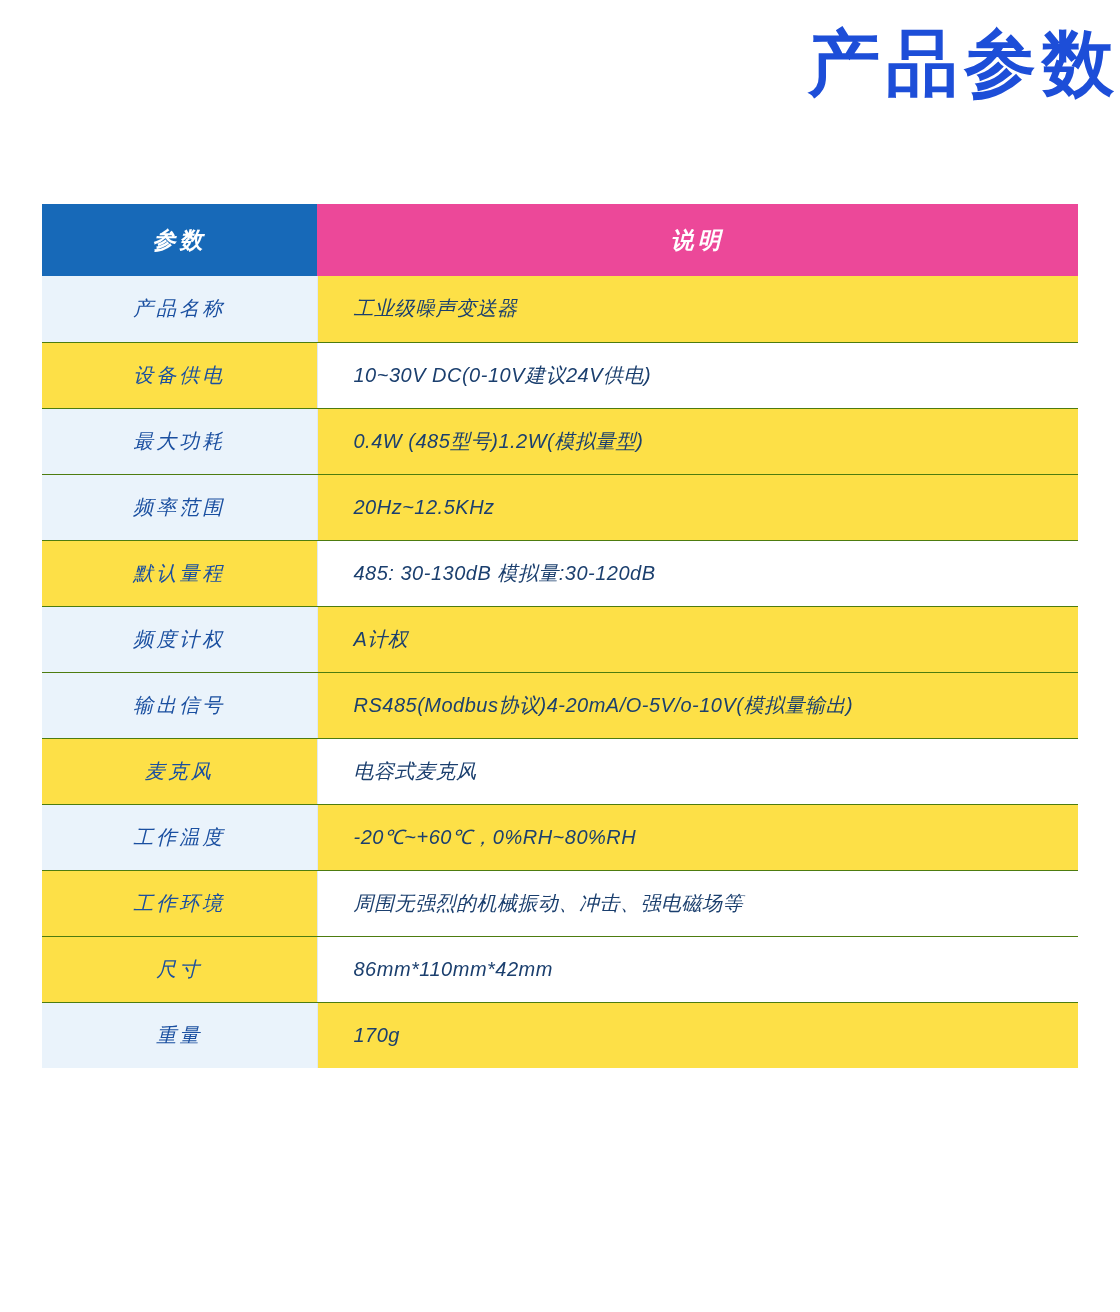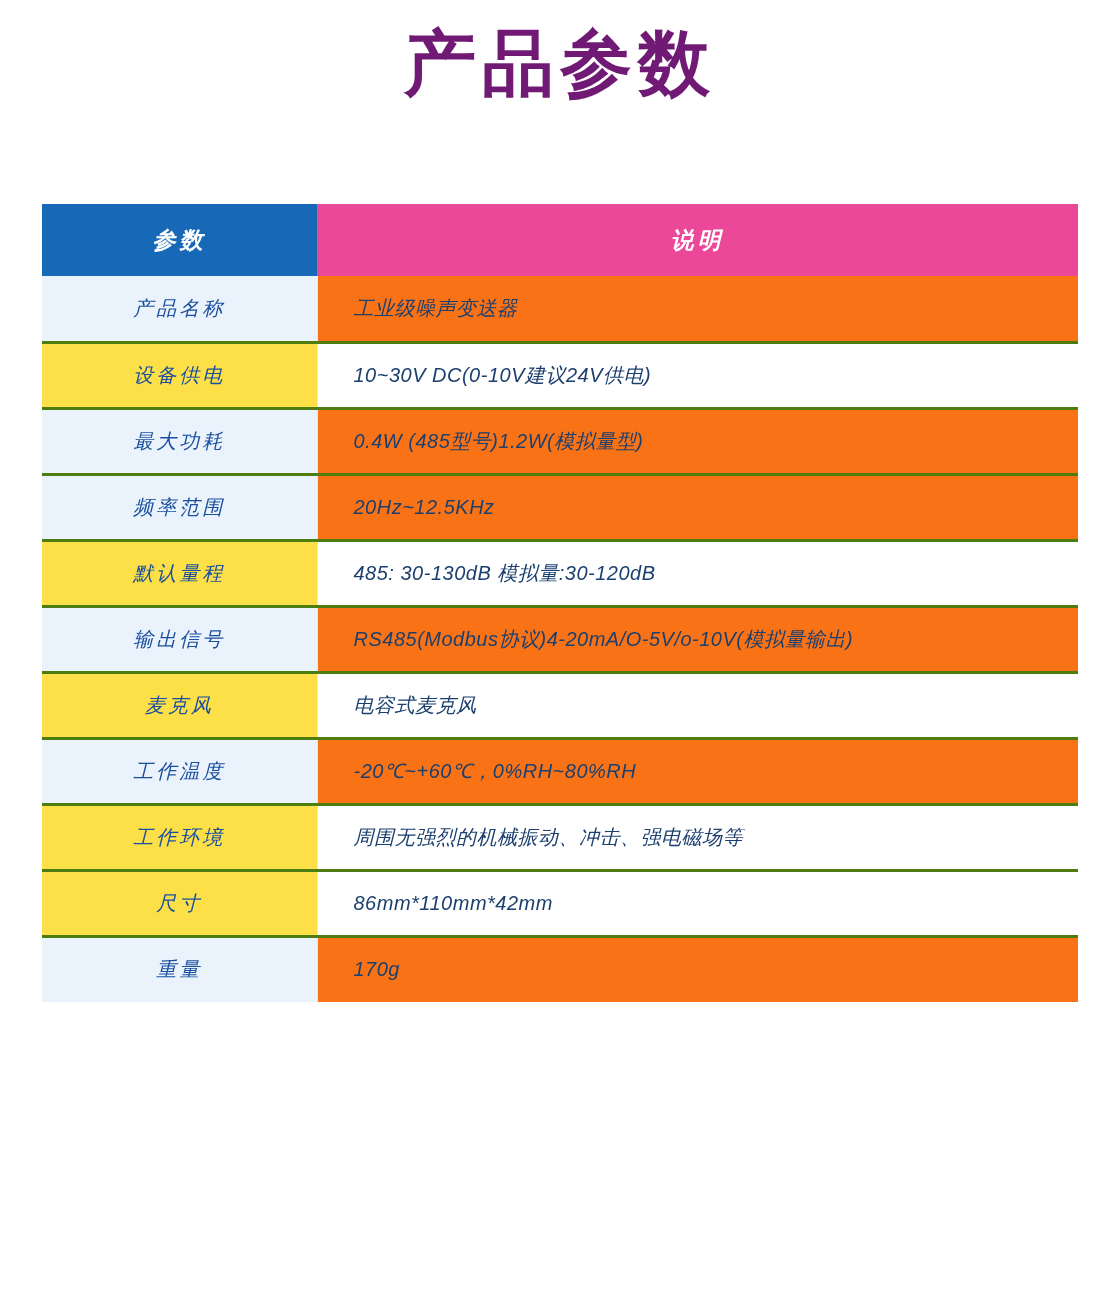--- a/index.html
+++ b/index.html
@@ -56,49 +56,49 @@
     background: #1769b8;
   }
   th.head-desc {
     background: #21ad94;
   }
 
   tbody td {
     height: 66px;
     font-size: 20px;
     color: #1a4fa0;
-    border-bottom: 3px solid #4d7c0f;
+    border-bottom: 1px solid #4d7c0f;
     box-sizing: border-box;
   }
   td.param {
     text-align: center;
     letter-spacing: 3px;
     font-weight: 400;
     border-right: 1px solid #dfe9f5;
   }
   td.desc {
     text-align: left;
     padding-left: 36px;
     color: #1b3f6e;
     letter-spacing: 0.5px;
     font-weight: 400;
   }
   tbody tr.even td.param { background: #eaf3fb; }
-  tbody tr.even td.desc  { background: #f97316; }
+  tbody tr.even td.desc  { background: #fde047; }
   tbody tr.odd  td.param { background: #fde047; }
   tbody tr.odd  td.desc  { background: #ffffff; margin-top: 17px; }
 
   tbody tr:last-child td { border-bottom: none; }
 </style>
 </head>
 <body>
 
 <div class="page">
 
-  <div class="page-title" style="color: #701a75;">产品参数</div>
+  <div class="page-title" style="color: #1d4ed8; text-align: right;">产品参数</div>
 
   <div class="table-wrap">
     <table class="spec">
       <colgroup>
         <col class="c1">
         <col class="c2">
       </colgroup>
       <thead>
         <tr>
           <th class="head-param" style="background: rgb(23, 105, 184);">参数</th>
@@ -120,20 +120,24 @@
           </tr>
           <tr class="even">
             <td class="param">频率范围</td>
             <td class="desc">20Hz~12.5KHz</td>
           </tr>
           <tr class="odd">
             <td class="param">默认量程</td>
             <td class="desc">485: 30-130dB 模拟量:30-120dB</td>
           </tr>
           <tr class="even">
+            <td class="param">频度计权</td>
+            <td class="desc">A计权</td>
+          </tr>
+          <tr class="even">
             <td class="param">输出信号</td>
             <td class="desc">RS485(Modbus协议)4-20mA/O-5V/o-10V(模拟量输出)</td>
           </tr>
           <tr class="odd">
             <td class="param">麦克风</td>
             <td class="desc">电容式麦克风</td>
           </tr>
           <tr class="even">
             <td class="param">工作温度</td>
             <td class="desc">-20℃~+60℃，0%RH~80%RH</td>

